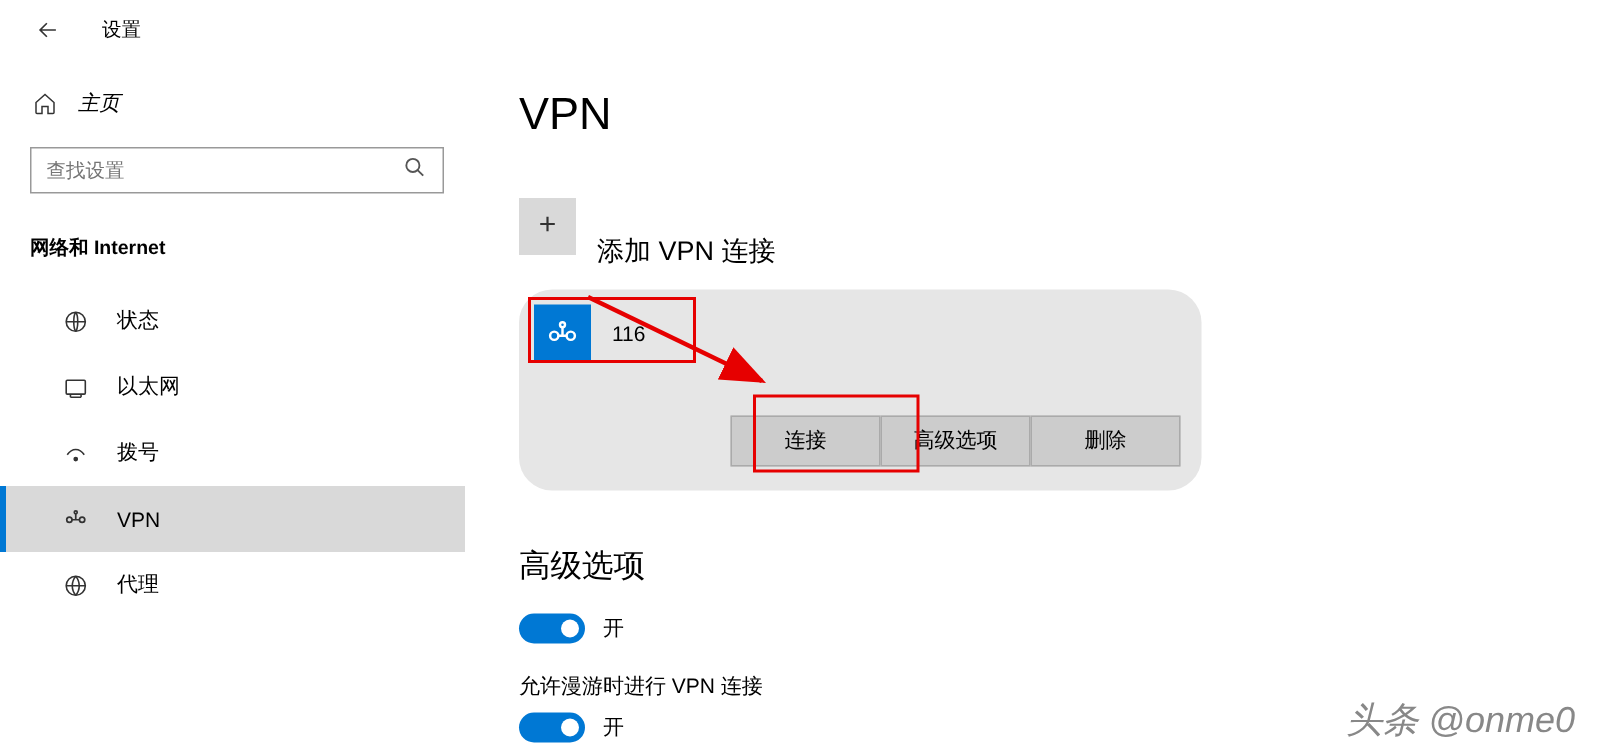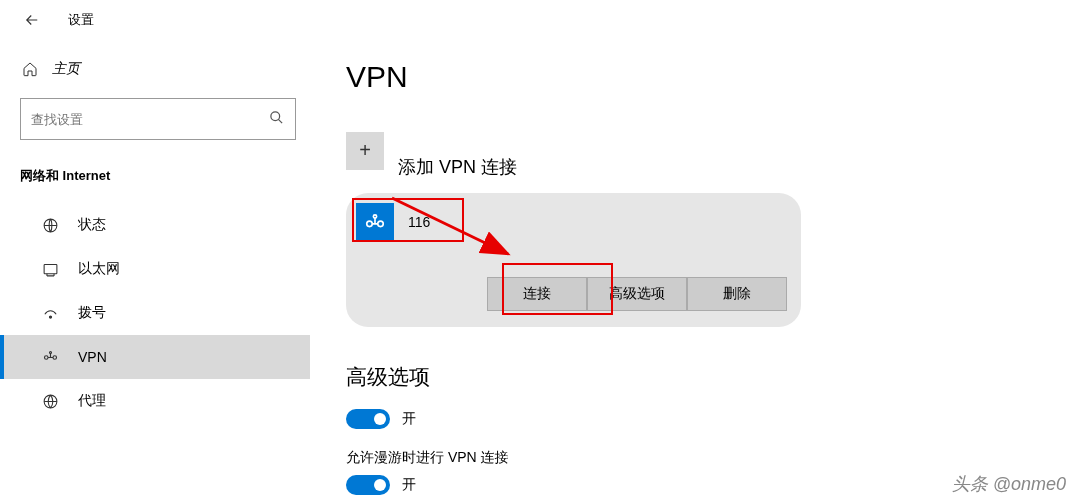--- a/index.html
+++ b/index.html
@@ -8,21 +8,21 @@
     .header { display: flex; align-items: center; padding: 8px 20px; height: 40px; }
     .back-btn { width: 24px; height: 24px; display: flex; align-items: center; justify-content: center; cursor: pointer; }
     .header-title { margin-left: 24px; font-size: 13px; }
     
     .layout { display: flex; }
     .sidebar { width: 310px; padding: 12px 0 0 20px; }
     .home-row { display: flex; align-items: center; padding: 8px 0; cursor: pointer; font-style: italic; }
     .home-row .icon { width: 20px; display: flex; justify-content: center; }
     .home-row .label { margin-left: 12px; font-size: 14px; }
     
-    .search-box { margin-top: 12px; width: 276px; height: 42px; border: 1px solid #999; display: flex; align-items: center; padding: 0 10px; }
+    .search-box { margin-top: 12px; width: 276px; height: 31px; border: 1px solid #999; display: flex; align-items: center; padding: 0 10px; }
     .search-input { flex: 1; border: none; outline: none; font-size: 13px; background: transparent; }
     .search-icon { width: 16px; color: #555; }
     
     .category-header { margin-top: 27px; font-size: 13px; font-weight: 600; }
     
     .nav-list { margin-top: 18px; margin-left: -20px; }
     .nav-item { display: flex; align-items: center; height: 44px; padding-left: 36px; cursor: pointer; font-size: 14px; border-left: 4px solid transparent; }
     .nav-item.active { background: #d9d9d9; border-left-color: #0078d4; }
     .nav-item .icon { width: 20px; display: flex; justify-content: center; color: #333; }
     .nav-item .label { margin-left: 18px; }
@@ -46,21 +46,21 @@
     
     .arrow-svg { position: absolute; left: 388px; top: 194px; pointer-events: none; }
     
     .section-title { font-size: 21px; margin-top: 36px; margin-bottom: 18px; }
     .setting-label { font-size: 14px; margin-bottom: 8px; }
     .toggle-row { display: flex; align-items: center; margin-bottom: 20px; }
     .toggle { width: 44px; height: 20px; border-radius: 10px; background: #0078d4; position: relative; cursor: pointer; }
     .toggle-knob { width: 12px; height: 12px; border-radius: 50%; background: #fff; position: absolute; right: 4px; top: 4px; }
     .toggle-state { margin-left: 12px; font-size: 14px; }
     
-    .watermark { position: absolute; right: 16px; bottom: 6px; font-size: 18px; color: #888; font-style: italic; }
+    .watermark { position: absolute; right: 32px; bottom: 6px; font-size: 24px; color: #888; font-style: italic; }
   </style>
 </head>
 <body>
 
 <div class="header">
   <div class="back-btn">
     <svg width="18" height="18" viewBox="0 0 24 24" fill="none" stroke="#333" stroke-width="1.5">
         <path d="M19 12H5M11 18l-6-6 6-6"></path>
       </svg>
   </div>

